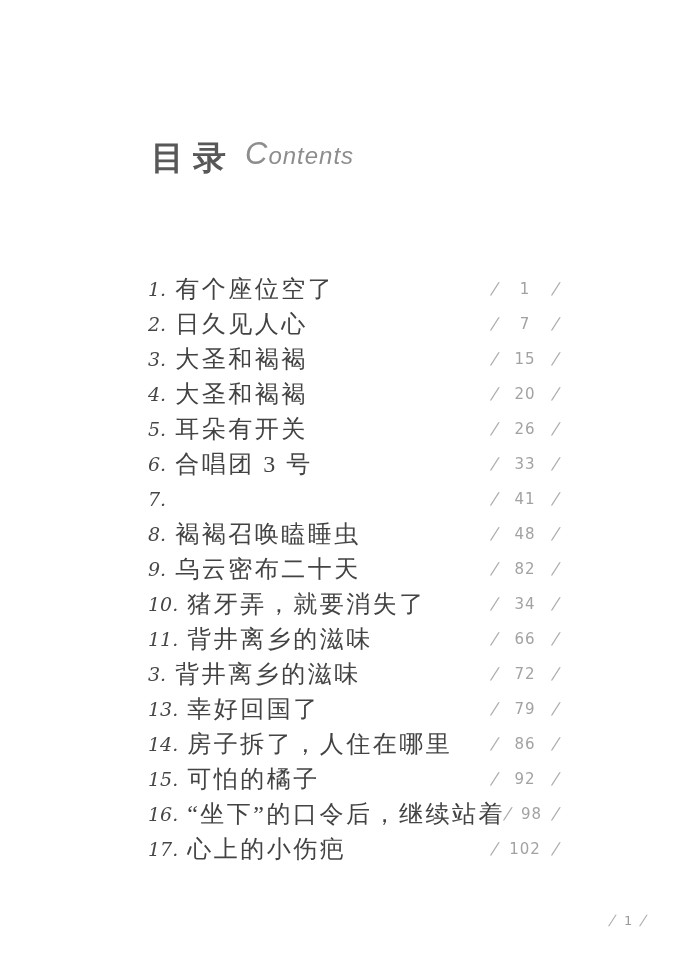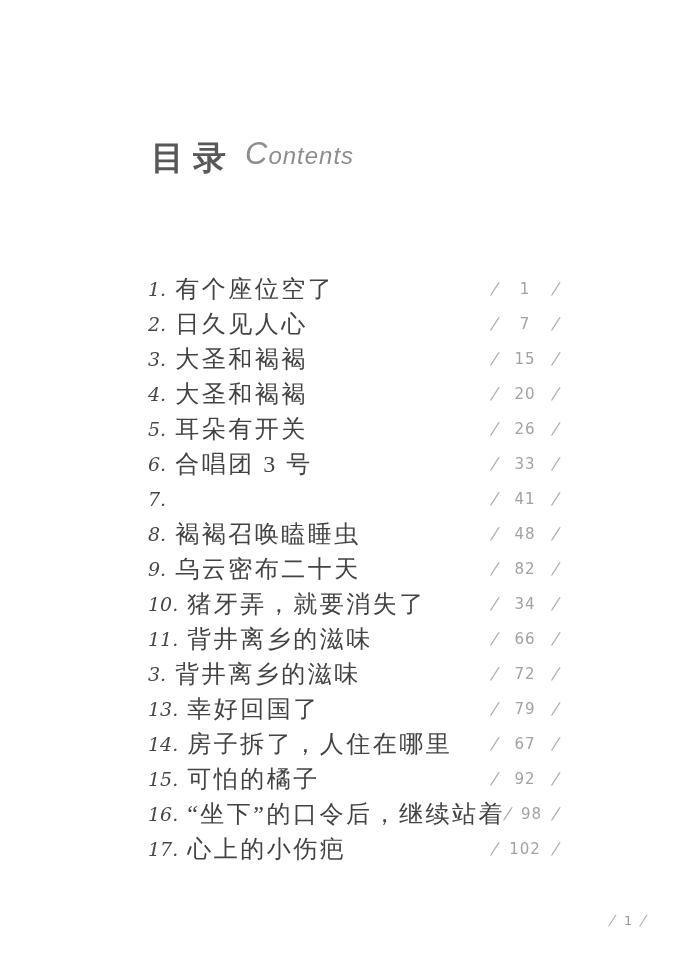--- a/index.html
+++ b/index.html
@@ -253,21 +253,21 @@
         <span class="pnum">79</span>
         <span class="slash">/</span>
       </span>
     </li>
 
     <li class="toc-row">
       <span class="entry-num">14.</span>
       <span class="entry-title">房子拆了，人住在哪里</span>
       <span class="entry-page">
         <span class="slash">/</span>
-        <span class="pnum">67</span>
+        <span class="pnum">86</span>
         <span class="slash">/</span>
       </span>
     </li>
 
     <li class="toc-row">
       <span class="entry-num">15.</span>
       <span class="entry-title">可怕的橘子</span>
       <span class="entry-page">
         <span class="slash">/</span>
         <span class="pnum">92</span>

